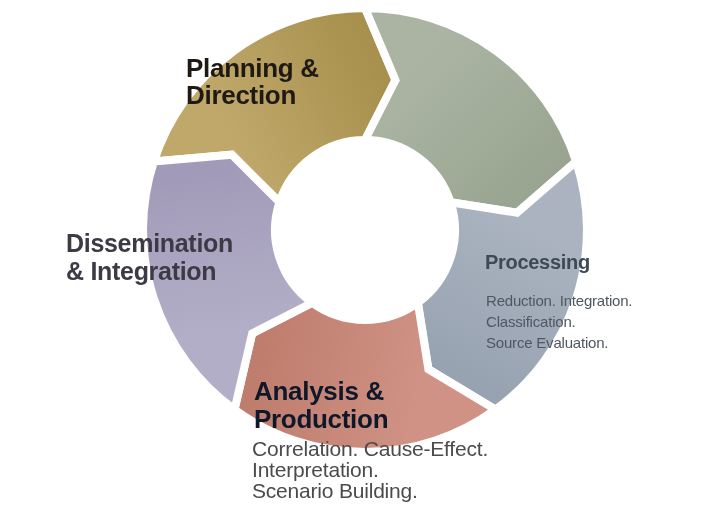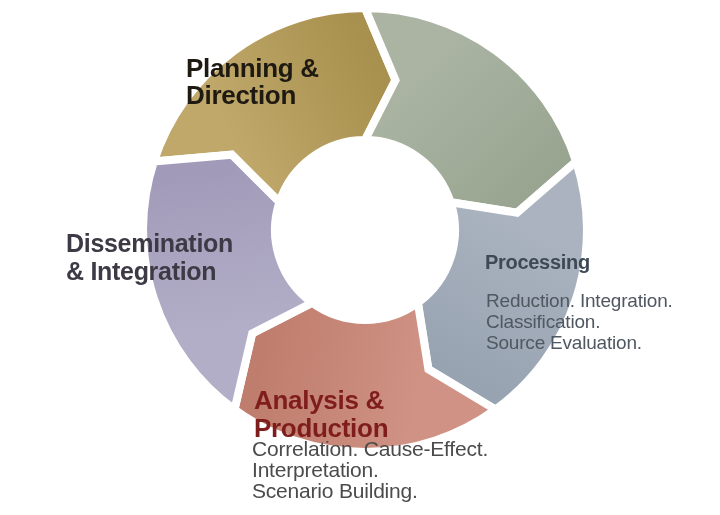--- a/index.html
+++ b/index.html
@@ -28,21 +28,21 @@
   }
   .subtext {
     position: absolute;
     font-weight: normal;
     white-space: pre-line;
     letter-spacing: -0.2px;
   }
   #lbl-planning      { left: 186px; top: 55px;  font-size: 26px; line-height: 27px; }
   #lbl-collection    { left: 441px; top: 97px;  font-size: 26px; line-height: 27px; }
   #lbl-processing    { left: 485px; top: 248px; font-size: 20px; line-height: 28px; }
-  #sub-processing    { left: 486px; top: 290px; font-size: 19px; line-height: 21px; }
+  #sub-processing    { left: 486px; top: 290px; font-size: 15px; line-height: 21px; }
   #lbl-analysis      { left: 254px; top: 377px; font-size: 26px; line-height: 28px; }
   #sub-analysis      { left: 252px; top: 438px; font-size: 21px; line-height: 21px; }
   #lbl-dissemination { left: 66px;  top: 229px; font-size: 25px; line-height: 28px; }
 </style>
 </head>
 <body>
 
 <div class="stage">
 
   <svg id="cycle-svg" width="720" height="515" viewBox="0 0 720 515">
@@ -78,21 +78,21 @@
   <div class="heading" id="lbl-planning" style="color: rgb(30, 26, 18);">Planning &amp;
 Direction</div>
 
 
   <div class="heading" id="lbl-processing" style="color: rgb(63, 73, 85);">Processing</div>
 
   <div class="subtext" id="sub-processing" style="color: rgb(79, 87, 97);">Reduction. Integration.
 Classification.
 Source Evaluation.</div>
 
-  <div class="heading" id="lbl-analysis" style="color: #7f1d1d; margin-top: 9px;">Analysis &amp;
+  <div class="heading" id="lbl-analysis" style="color: #0f172a;">Analysis &amp;
 Production</div>
 
   <div class="subtext" id="sub-analysis" style="color: rgb(75, 75, 75);">Correlation. Cause-Effect.
 Interpretation.
 Scenario Building.</div>
 
   <div class="heading" id="lbl-dissemination" style="color: rgb(61, 58, 70);">Dissemination
 &amp; Integration</div>
 
 </div>

